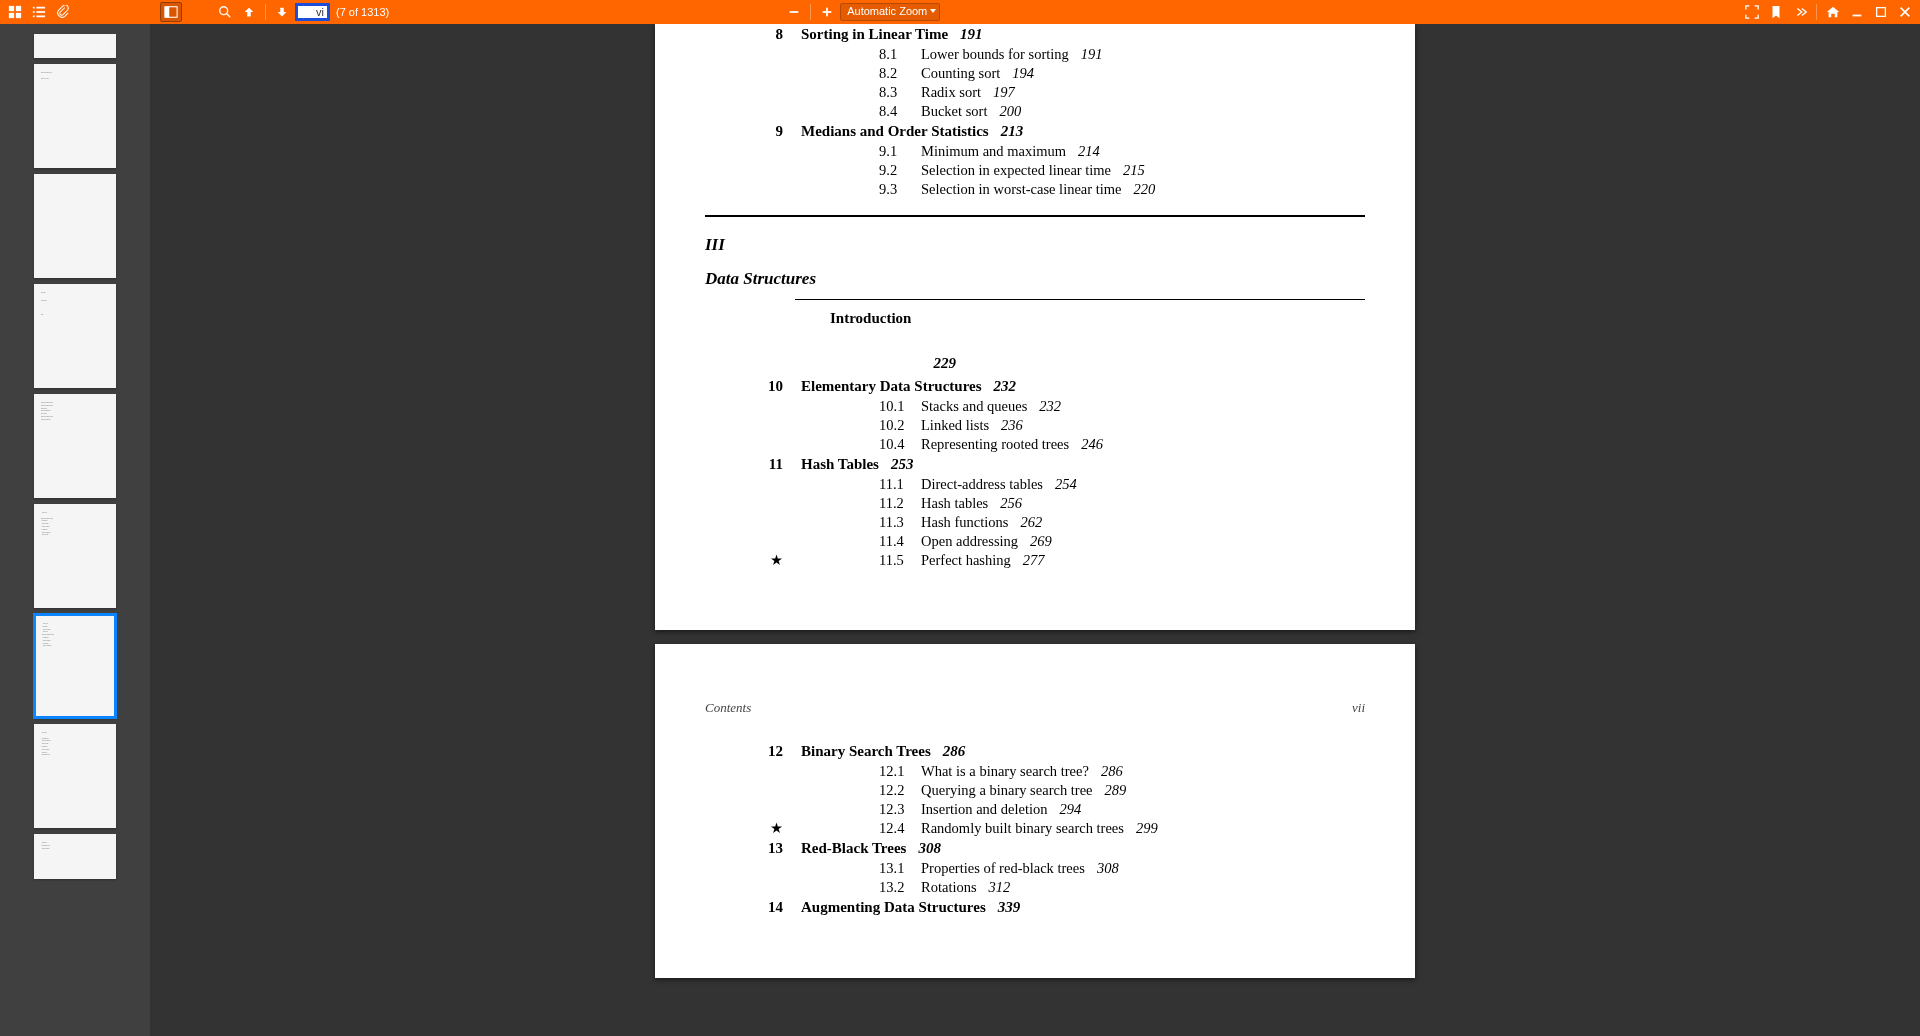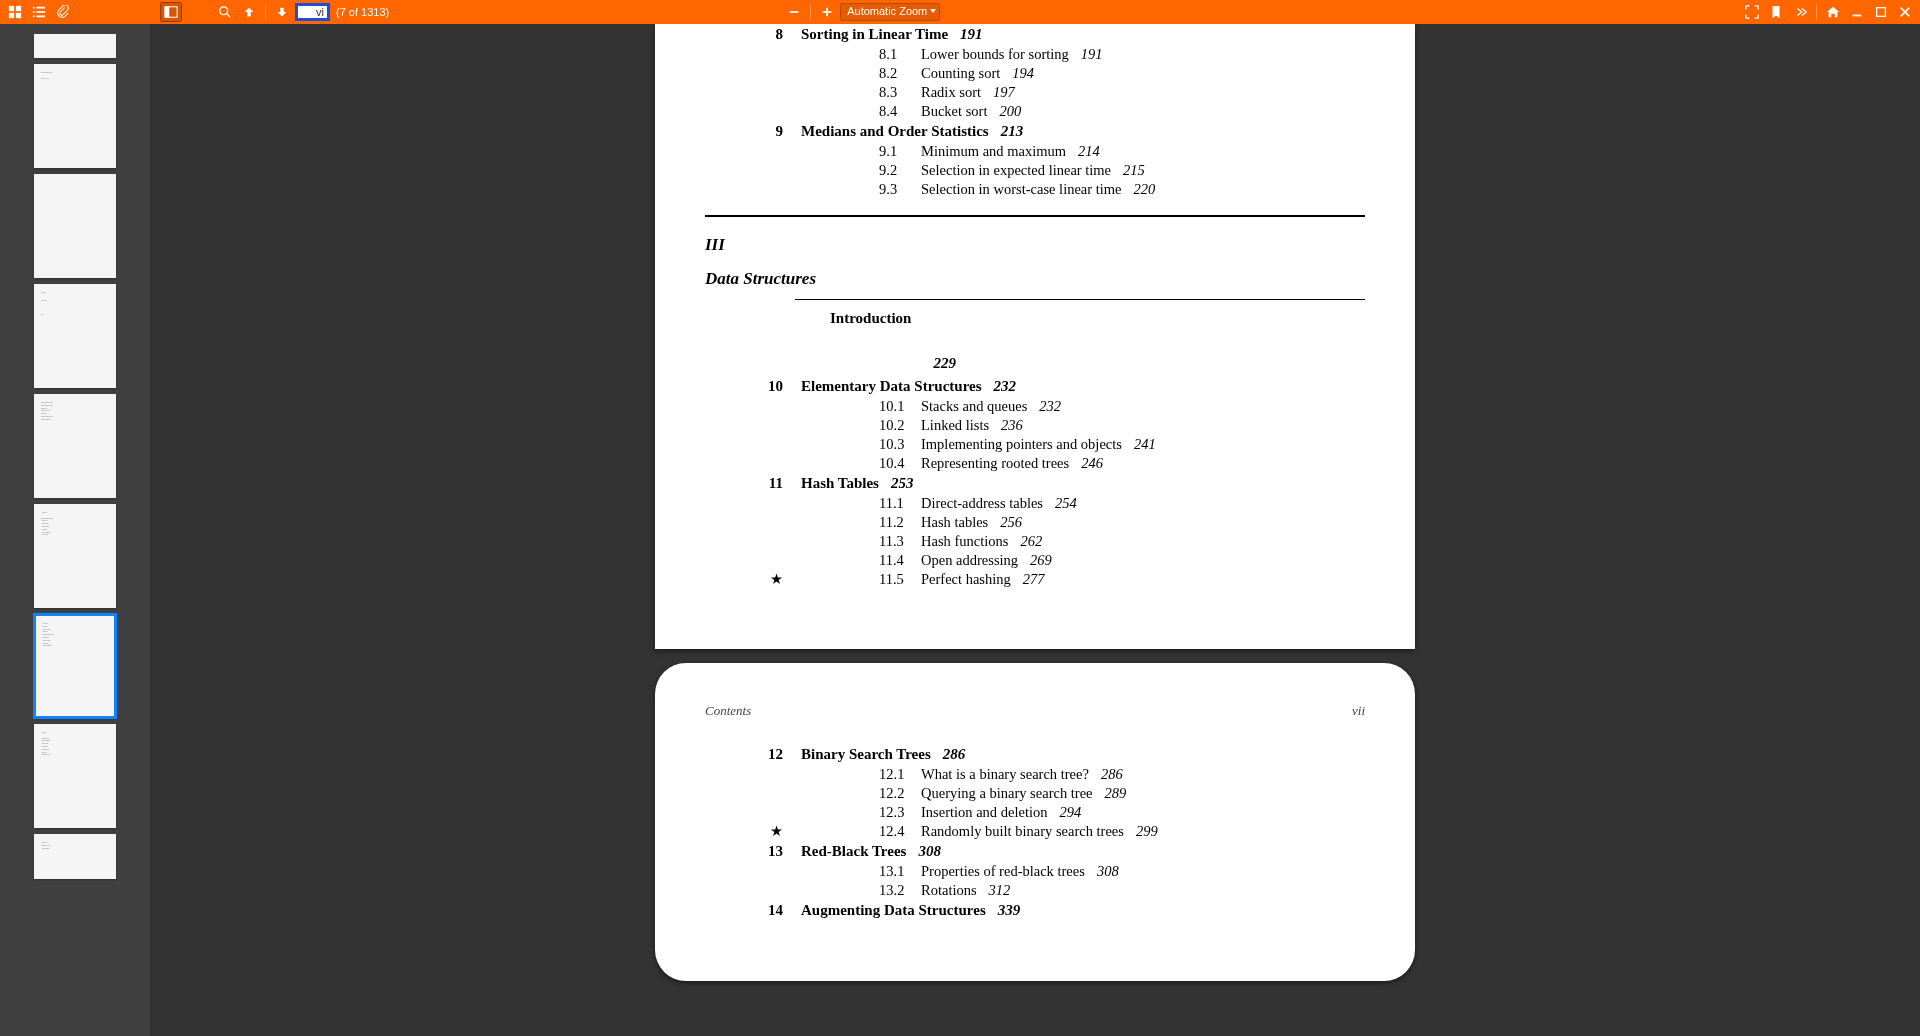--- a/index.html
+++ b/index.html
@@ -23,21 +23,21 @@
 .sidebar { position:absolute; left:0; top:24px; bottom:0; width:150px; background:#404040; overflow-y:auto; padding:4px 0; }
 .thumb { width:82px; height:104px; background:#f5f5f5; margin:6px auto; cursor:pointer; border:1px solid transparent; position:relative; box-shadow:0 1px 2px rgba(0,0,0,0.3); }
 .thumb.selected { border:2px solid #0a84ff; outline:1px solid #0a84ff; }
 .thumb.small { height:24px; }
 .thumb-content { font-size:2px; padding:6px; color:#555; line-height:1.4; }
 
 
 .viewer { position:absolute; left:150px; right:0; top:24px; bottom:0; background:#333; overflow-y:auto; display:flex; flex-direction:column; align-items:center; }
 .page { background:#fff; width:760px; margin-bottom:14px; box-shadow:0 2px 5px rgba(0,0,0,0.5); padding:0 50px 60px 50px; font-family:'Times New Roman',serif; color:#000; }
 .page.first { padding-top:0; }
-.page.second { padding-top:40px;border-radius:31px; }
+.page.second { padding-top:56px; }
 
 .page-hdr { display:flex; justify-content:space-between; margin-bottom:25px; font-size:13px; color:#444; font-style:italic; }
 .part-row { display:flex; gap:14px; font-weight:bold; font-style:italic; font-size:17px; margin:18px 0 5px 0;flex-direction:column; }
 .part-rule { height:2px; background:#000; margin-bottom:4px; }
 .sub-rule { height:1px; background:#000; margin-left:90px; margin-bottom:6px; }
 .intro-row { display:flex; margin-left:125px; font-size:15px; padding:4px 0; }
 .intro-row .title { font-weight:bold; flex:0 0 auto; }
 .intro-row .pg { font-weight:bold; font-style:italic; margin-left:22px;margin-top:45px; }
 .chap-row { display:flex; font-size:15px; padding:2px 0; align-items:baseline; }
 .chap-row .num { width:48px; text-align:right; font-weight:bold; padding-right:18px; }
@@ -283,27 +283,20 @@
         <div class="sec-row">
           <span class="spacer"></span>
           <span class="indent"></span>
           <span class="num">10.2</span>
           <span class="title">Linked lists</span>
           <span class="pg">236</span>
         </div>
         <div class="sec-row">
           <span class="spacer"></span>
           <span class="indent"></span>
-          <span class="num">10.3</span>
-          <span class="title">Implementing pointers and objects</span>
-          <span class="pg">241</span>
-        </div>
-        <div class="sec-row">
-          <span class="spacer"></span>
-          <span class="indent"></span>
           <span class="num">10.4</span>
           <span class="title">Representing rooted trees</span>
           <span class="pg">246</span>
         </div>
         <div class="chap-row">
           <span class="num">11</span>
           <span class="title">Hash Tables</span>
           <span class="pg">253</span>
         </div>
         <div class="sec-row">

